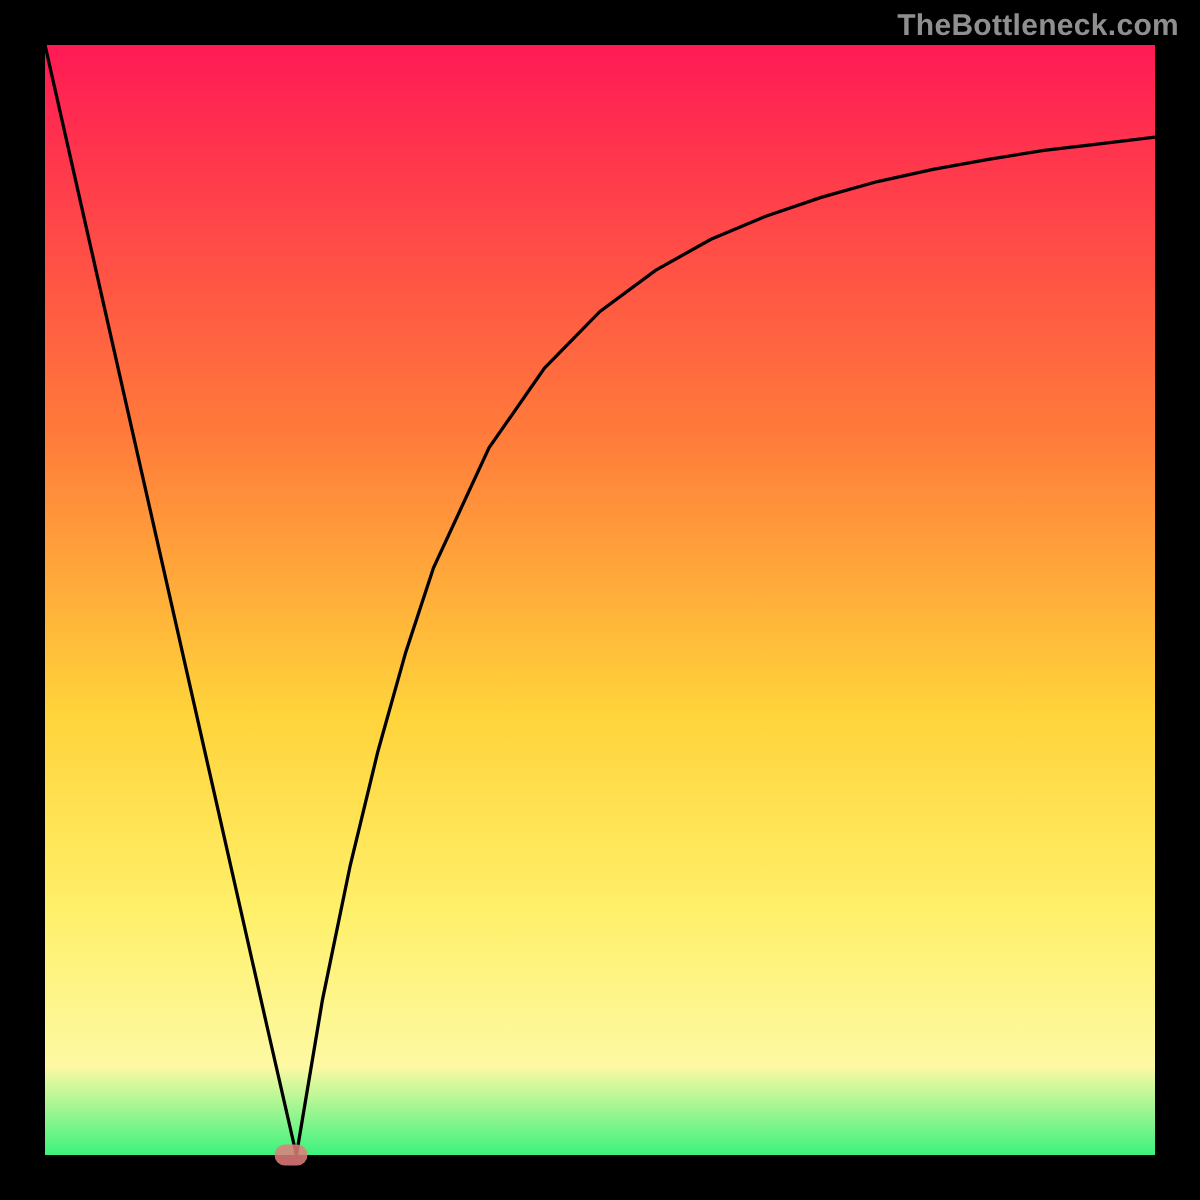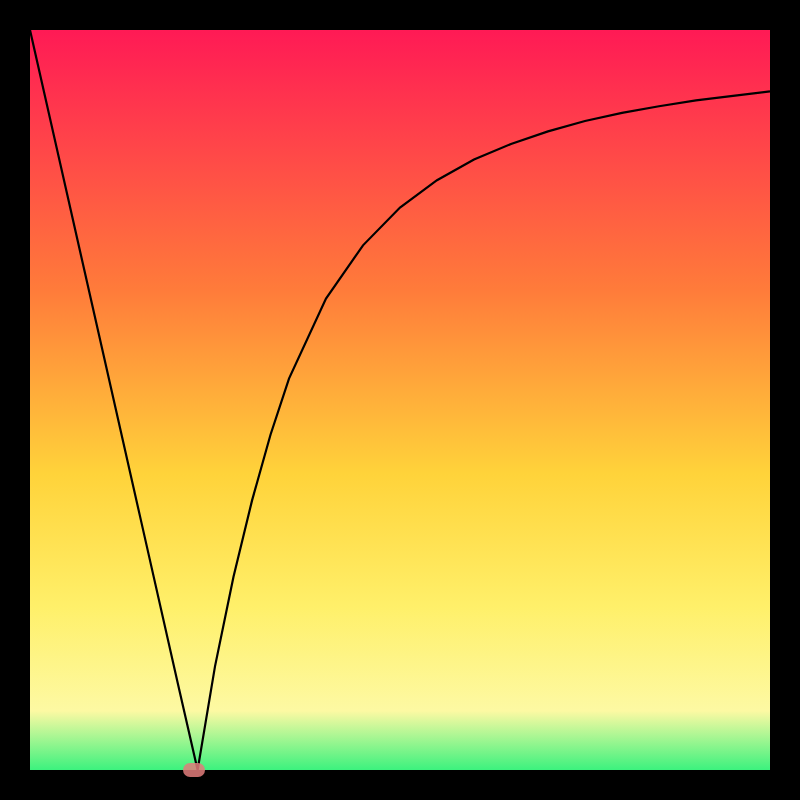--- a/index.html
+++ b/index.html
@@ -35,20 +35,21 @@
     height: 14px;
     border-radius: 7px / 7px;
     background: #e27d7b;
     opacity: 0.85;
   }
 </style>
 </head>
 <body>
 
 <div class="outer">
+  <div class="watermark">TheBottleneck.com</div>
 
   <div class="plot-wrap">
     <svg class="plot" width="740" height="740" viewBox="0 0 740 740">
       <defs>
         <linearGradient id="bg" x1="0" y1="0" x2="0" y2="1">
             <stop offset="0%" stop-color="#ff1a55"></stop>
             <stop offset="35%" stop-color="#ff7b3a"></stop>
             <stop offset="60%" stop-color="#ffd33a"></stop>
             <stop offset="78%" stop-color="#fff06a"></stop>
             <stop offset="92%" stop-color="#fdf9a3"></stop>

